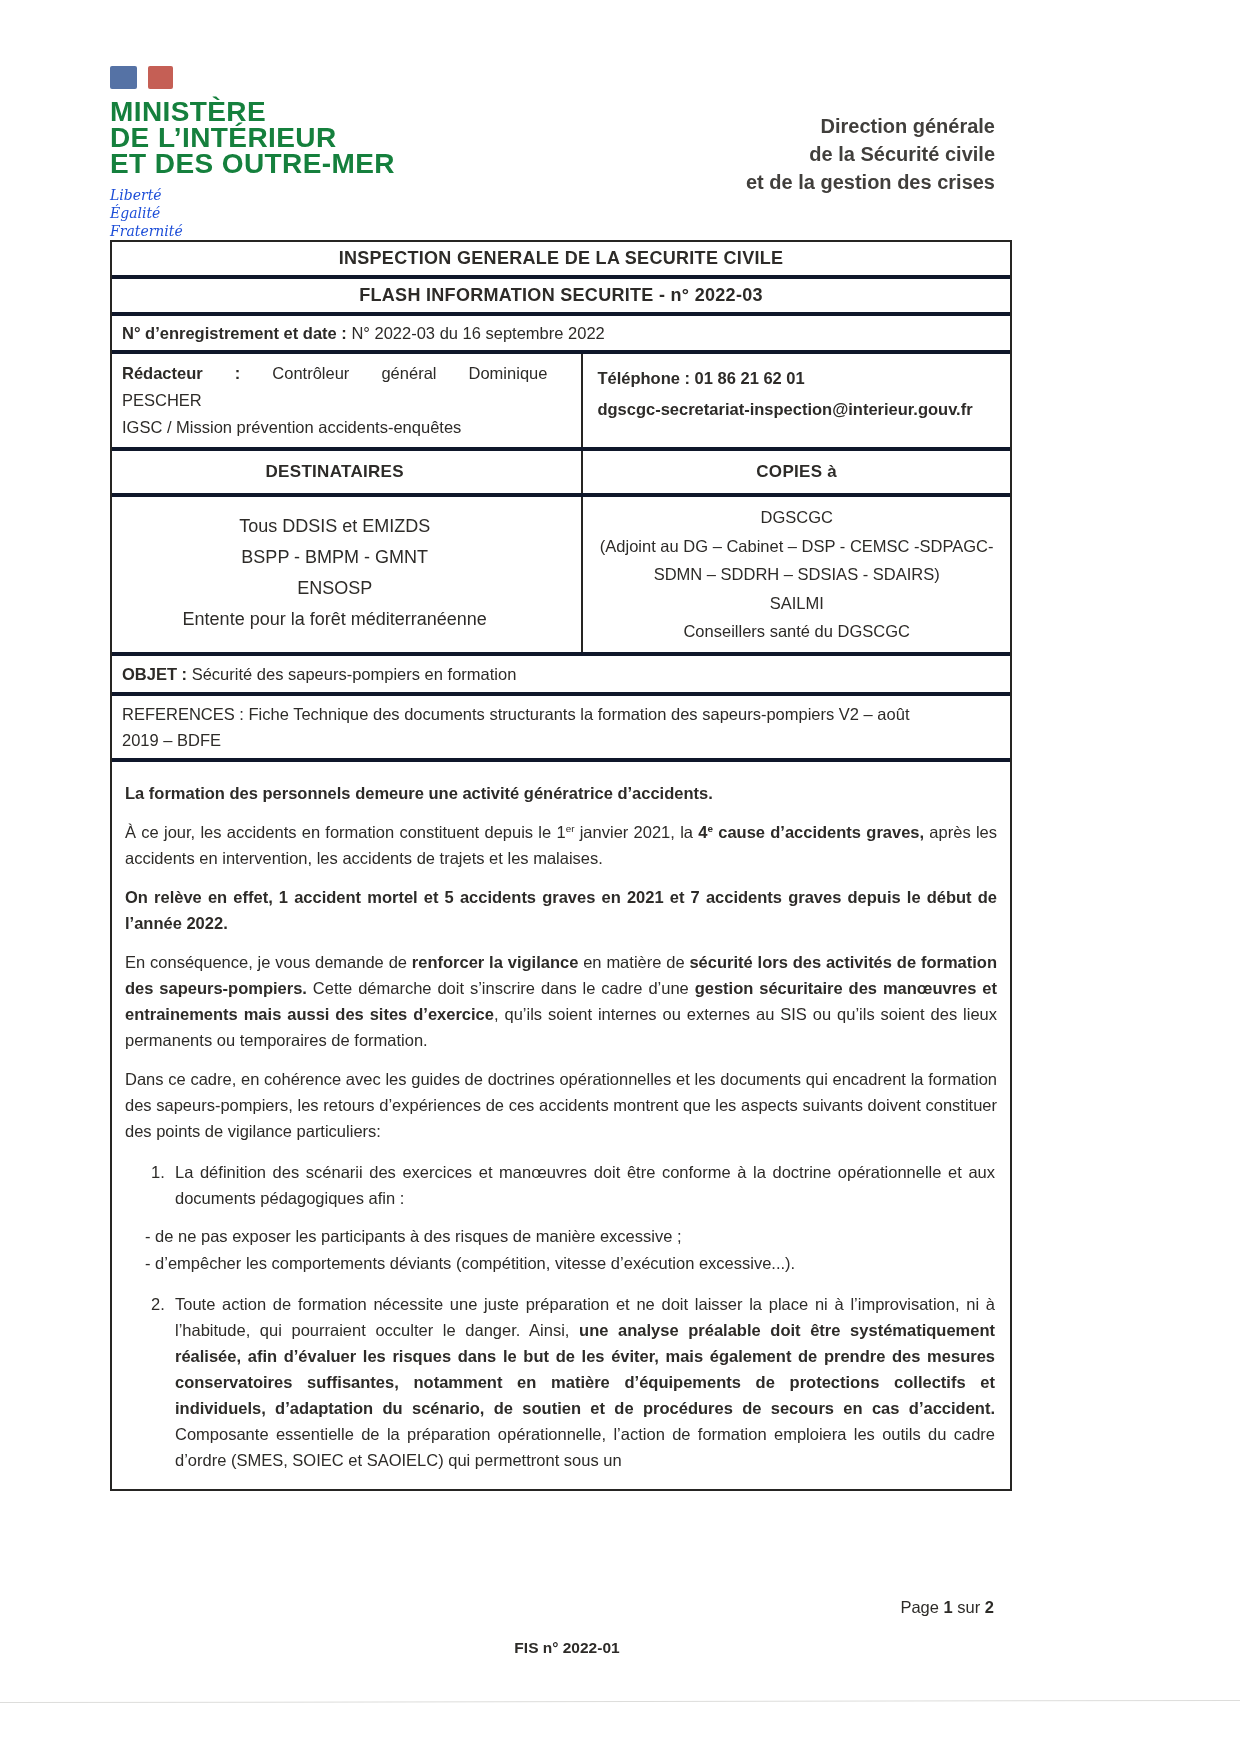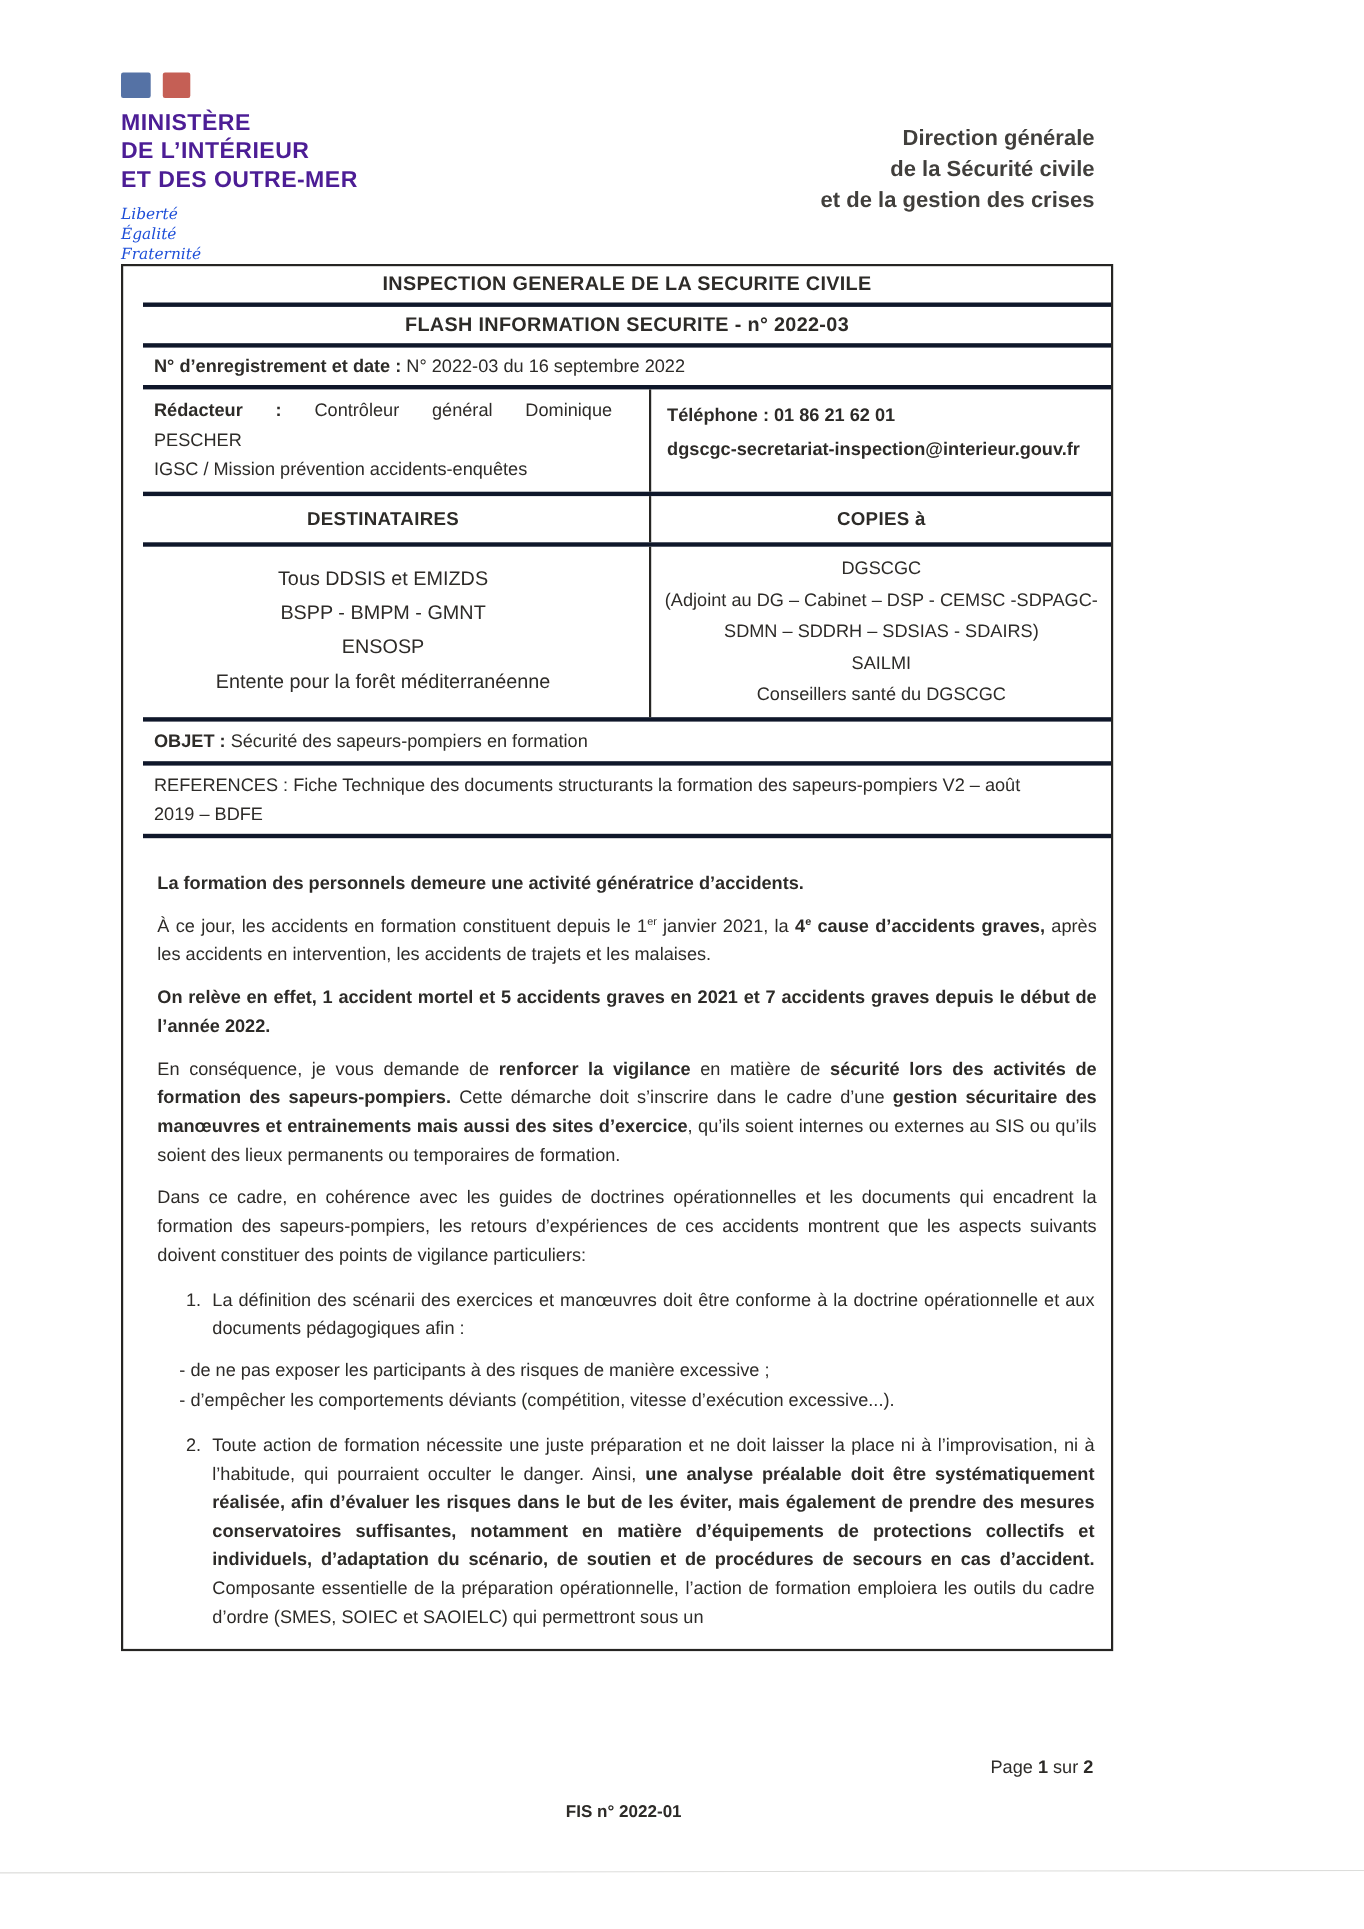--- a/index.html
+++ b/index.html
@@ -3,44 +3,44 @@
 <meta charset="utf-8">
 <style>
   html,body{margin:0;padding:0;background:#fff;}
   .page{position:relative;width:1240px;height:1754px;background:#ffffff;overflow:hidden;
         font-family:"Liberation Sans",sans-serif;color:#2d2b28;}
 
   
   .hdr-left{position:absolute;top:66px;left:110px;}
   .logo-row{display:flex;gap:11px;margin-bottom:10px;}
   .logo-block{width:27px;height:23px;border-radius:2px;}
-  .ministry{font-weight:bold;font-size:21px;line-height:26px;letter-spacing:.4px;color:#4c1d95;}
+  .ministry{font-weight:bold;font-size:28px;line-height:26px;letter-spacing:.4px;color:#15803d;}
   .motto{margin-top:9px;font-family:"DejaVu Serif",serif;font-style:italic;font-size:14px;line-height:18px;color:#1d4ed8;}
   .hdr-right{position:absolute;top:112px;right:245px;text-align:right;font-weight:bold;font-size:20px;line-height:28px;color:#413f3c;}
 
   
-  .doc-table{position:absolute;top:240px;left:110px;width:902px;border:2px solid #262523;box-sizing:border-box;padding-left:18px;}
+  .doc-table{position:absolute;top:240px;left:110px;width:902px;border:2px solid #262523;box-sizing:border-box;}
   .row{border-top:4px solid #0f172a;}
   .row:first-child{border-top:none;}
   .title-row{text-align:center;font-weight:bold;font-size:18px;padding:6px 8px;letter-spacing:.3px;}
   .reg-row{font-size:16.5px;padding:5px 10px;line-height:24px;}
   .label{font-weight:bold;}
   .split{display:flex;align-items:stretch;gap:24px;}
   .cell-l{width:49.6%;box-sizing:border-box;}
   .cell-r{flex:1;border-left:2px solid #262523;box-sizing:border-box;}
   .red-cell{padding:6px 10px;font-size:16.5px;line-height:27px;}
   .force-last{text-align:justify;text-align-last:justify;}
   .contact-cell{padding:9px 14px;font-weight:bold;font-size:16.5px;line-height:31px;}
   .head-cell{text-align:center;font-weight:bold;font-size:17px;padding:11px 6px;letter-spacing:.3px;}
   .dest-cell{text-align:center;font-size:18px;line-height:31px;padding:14px 6px;}
   .copies-cell{text-align:center;font-size:16.5px;line-height:28.5px;padding:6px 6px;}
   .objet-row,.ref-row{font-size:16.5px;padding:5px 10px;line-height:26px;}
   .body-cell{padding:10px 13px 16px;font-size:16.5px;line-height:26px;}
   .para{margin:13px 0 0;text-align:justify;}
-  .para.first{margin-top:18px;}
+  .para.first{margin-top:8px;}
   .b{font-weight:bold;}
   sup{font-size:.6em;line-height:0;}
   .list-item{display:flex;margin:15px 0 0;}
   .li-num{margin-left:26px;width:24px;flex:none;}
   .li-text{flex:1;text-align:justify;padding-right:2px;}
   .dash-line{margin:1px 0 0 20px;text-align:left;}
   .dash-line.gap{margin-top:12px;}
 
   
   .footer-page{position:absolute;top:1598px;right:246px;font-size:16.5px;color:#2d2b28;}

